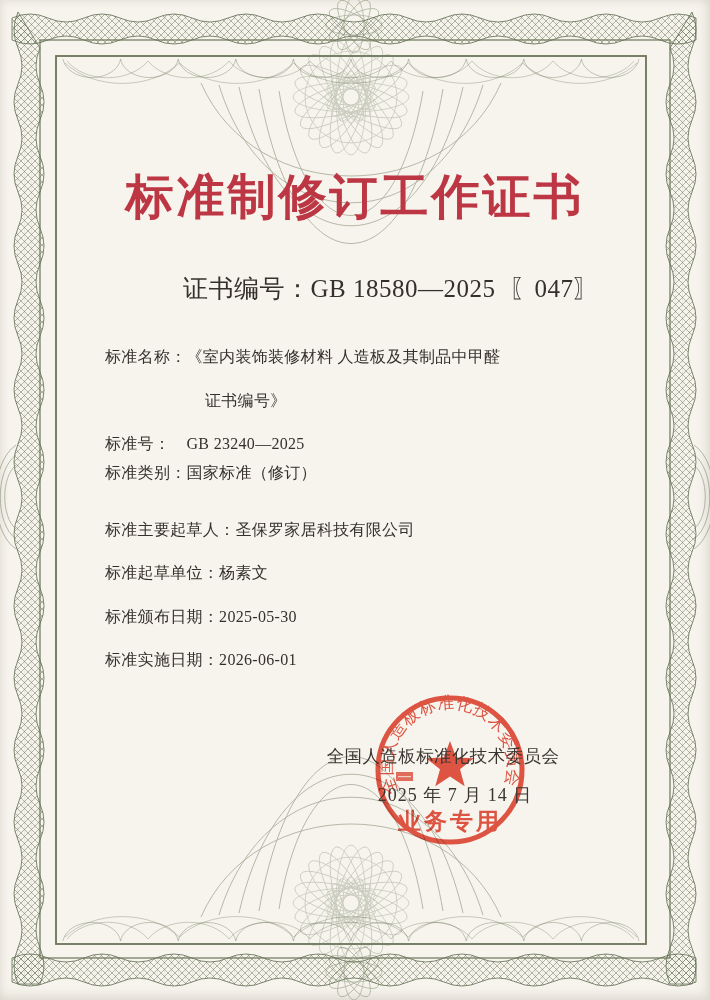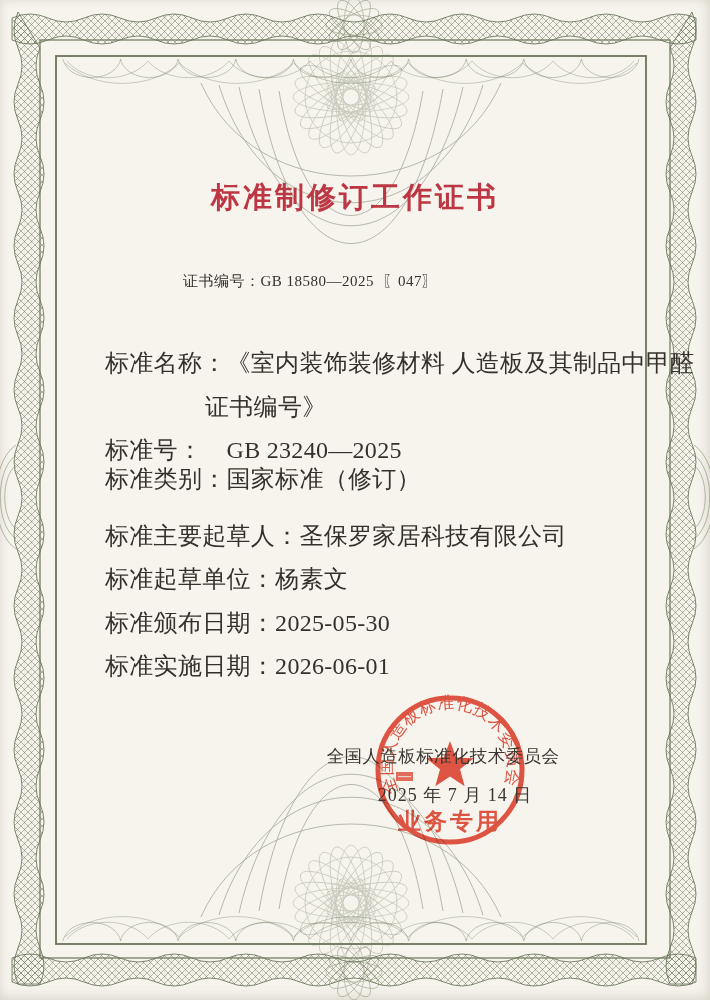--- a/index.html
+++ b/index.html
@@ -8,32 +8,32 @@
     width:710px;height:1000px;
     background:#f7f4ee;
     overflow:hidden;
     font-family:"Liberation Serif","DejaVu Serif",serif;
     box-shadow:inset -3px -4px 12px rgba(120,110,90,.18), inset 2px 2px 8px rgba(120,110,90,.08);
   }
   .deco{position:absolute;inset:0;z-index:1;}
   .seal-layer{position:absolute;inset:0;z-index:2;mix-blend-mode:multiply;}
   .text-layer{position:absolute;inset:0;z-index:3;}
   .cert-title{
-    position:absolute;top:178px;left:0;width:100%;
+    position:absolute;top:165px;left:0;width:100%;
     text-align:center;
-    font-size:29px;font-weight:bold;color:#bc3743;
+    font-size:48px;font-weight:bold;color:#bc3743;
     letter-spacing:3px;white-space:pre;
   }
   .cert-no{
     position:absolute;top:272px;left:183px;
-    font-size:15px;color:#35302b;white-space:pre;letter-spacing:.5px;
+    font-size:25px;color:#35302b;white-space:pre;letter-spacing:.5px;
   }
   .row{
     position:absolute;left:105px;
-    font-size:24px;color:#35302b;white-space:pre;letter-spacing:.3px;
+    font-size:16px;color:#35302b;white-space:pre;letter-spacing:.3px;
   }
   .footer-line{
     position:absolute;text-align:center;color:#3a352f;white-space:pre;
   }
   .footer-committee{top:744px;left:176px;right:0;font-size:17.5px;letter-spacing:.4px;}
   .footer-date{top:783px;left:200px;right:0;font-size:18px;letter-spacing:1px;}
 </style>
 </head>
 <body>
 

